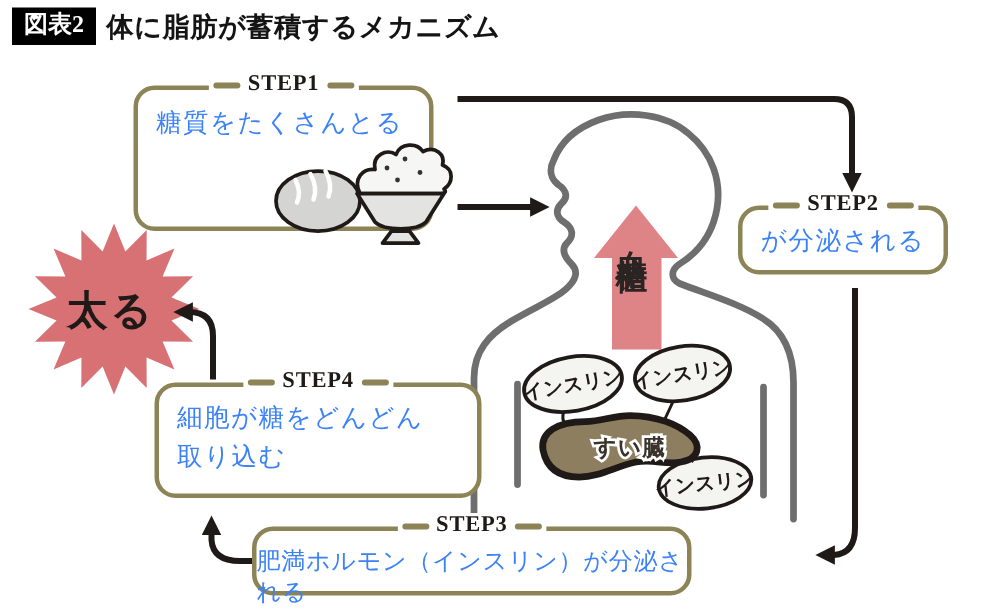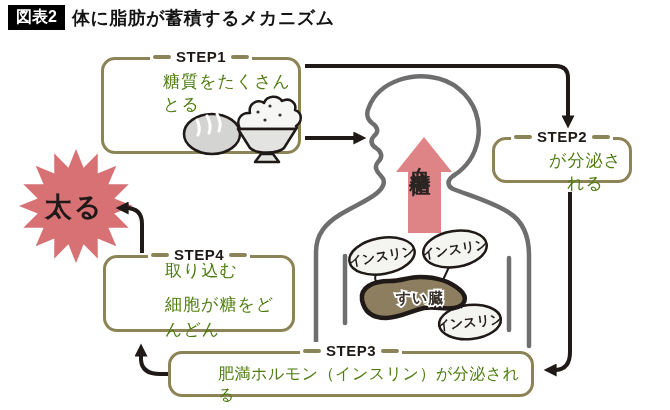--- a/index.html
+++ b/index.html
@@ -1,44 +1,44 @@
 <!DOCTYPE html>
 <html style="--accent: #8c8457; --ink: #1f1a17; --bodyline: #6e6e6e; --rose: #df8486; --burst: #d77174; --pancreas: #8d7e60; --bubble: #f4f4f1;"><head>
 <meta charset="utf-8">
 <style>
   :root{
     --accent:#8c8457; --ink:#1f1a17; --bodyline:#6e6e6e;
     --rose:#df8486; --burst:#d77174; --pancreas:#8d7e60; --bubble:#f4f4f1;
   }
   html,body{margin:0;padding:0;background:#fff;}
   .stage{position:relative;width:670px;height:410px;background:#fff;overflow:hidden;
-         font-family:Liberation Sans, sans-serif;}
+         font-family:Liberation Serif, serif;}
   .titlebar{position:absolute;left:8px;top:5px;display:flex;align-items:center;gap:7px;z-index:5;}
   .badge{background:#000;color:#fff;font-weight:bold;font-size:16px;padding:2px 8px 4px;line-height:1.2;}
   .title{font-weight:bold;font-size:18px;color:#141414;letter-spacing:.5px;}
 
   svg.layer{position:absolute;left:0;top:0;}
   #under{z-index:1;}
   #over{z-index:4;pointer-events:none;}
 
   .box{position:absolute;border:3.5px solid var(--accent);border-radius:14px;background:#fff;
        box-sizing:border-box;z-index:2;}
   .step-label{position:absolute;top:-12px;left:50%;transform:translateX(-50%);
        display:flex;align-items:center;gap:5px;background:#fff;padding:0 3px;white-space:nowrap;}
   .step-label .txt{font-weight:bold;font-size:15px;color:var(--ink);letter-spacing:.5px;}
   .bar{width:18px;height:4px;background:var(--accent);border-radius:2px;}
-  .jtext{color:#4d7c0f;font-size:17px;letter-spacing:1px;margin-left:47px;}
+  .jtext{color:#3b82f6;font-size:17px;letter-spacing:1px;}
 
-  #step1{left:101px;top:57px;width:200px;height:97px;}
+  #step1{left:89px;top:57px;width:200px;height:97px;}
   #step1 .jtext{padding:10px 0 0 12px;}
   #step2{left:492px;top:137px;width:140px;height:46px;}
   #step2 .jtext{text-align:center;padding-top:9px;}
-  #step3{left:168px;top:351px;width:366px;height:46px;}
+  #step3{left:168px;top:351px;width:293px;height:46px;}
   #step3 .jtext{text-align:left;padding-top:10px;font-size:16px;letter-spacing:.5px;}
-  #step4{left:103px;top:255px;width:192px;height:77px;}
+  #step4{left:103px;top:255px;width:218px;height:77px;}
   #step4 .jtext{padding:8px 0 0 12px;line-height:1.5;}
 
   .vtext{position:absolute;left:410px;top:150px;writing-mode:vertical-rl;text-orientation:upright;
        font-weight:bold;font-size:21px;color:#2a2422;letter-spacing:4px;z-index:2;line-height:1;}
 
   .body-line{fill:none;stroke:var(--bodyline);stroke-width:4.5;stroke-linecap:round;stroke-linejoin:round;}
   .black-arrow{fill:none;stroke:var(--ink);stroke-width:4;stroke-linecap:butt;stroke-linejoin:round;}
   .rose-arrow{fill:var(--rose);}
   .burst{fill:var(--burst);}
   .burst-text{font-weight:bold;font-size:27px;fill:var(--ink);letter-spacing:2px;}
@@ -134,22 +134,22 @@
     </div>
     <div class="jtext">肥満ホルモン（インスリン）が分泌される</div>
   </div>
 
   <div class="box" id="step4">
     <div class="step-label">
       <span class="bar"></span>
       <span class="txt">STEP4</span>
       <span class="bar"></span>
     </div>
+    <div class="jtext">細胞が糖をどんどん</div>
     <div class="jtext" style="padding:0 0 0 12px;line-height:1.5;">取り込む</div>
-    <div class="jtext">細胞が糖をどんどん</div>
   </div>
 
   <div class="vtext">血糖値</div>
 
   <svg id="over" class="layer" width="670" height="410" viewBox="0 0 670 410">
     <defs>
       <marker id="ah" viewBox="0 0 10 10" refX="2" refY="5" markerWidth="15" markerHeight="13" orient="auto" markerUnits="userSpaceOnUse">
         <path d="M0,0 L10,5 L0,10 z" fill="#1f1a17"></path>
       </marker>
     </defs>

